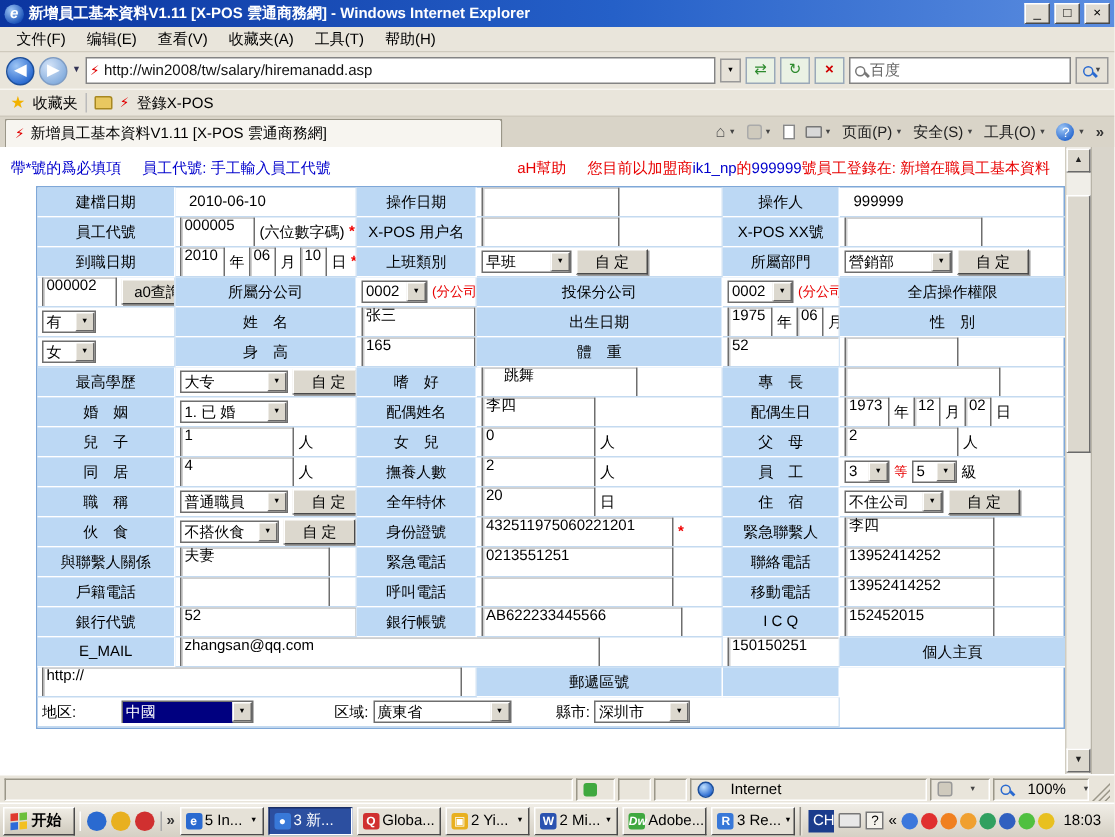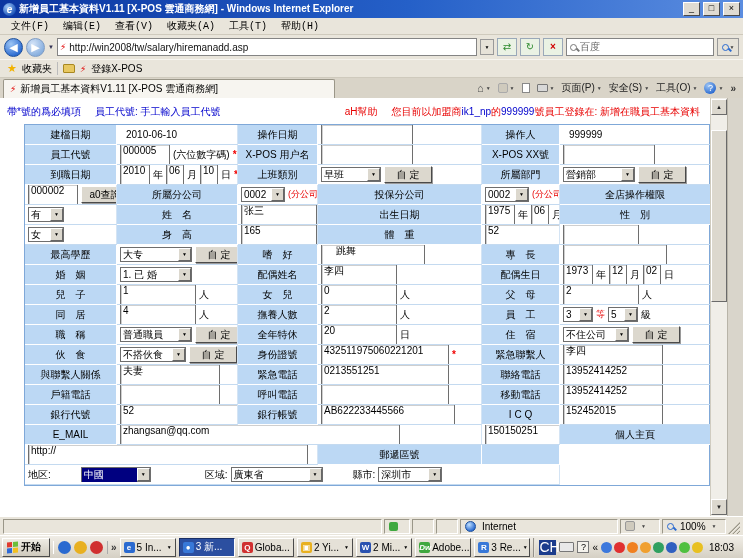--- a/index.html
+++ b/index.html
@@ -8,21 +8,21 @@
   .window { width:743px; height:558px; display:flex; flex-direction:column; }
 
   
   .titlebar { height:18px; background:linear-gradient(90deg,#0B35A0 0%,#2560C8 55%,#5B8DE0 100%); display:flex; align-items:center; padding:0 3px; gap:3px; flex:none; }
   .ie-logo { width:13px; height:13px; border-radius:50%; background:radial-gradient(circle at 35% 30%,#9ec6f5,#1a52b8 75%); color:#fff; font-weight:bold; font-size:10px; line-height:13px; text-align:center; font-style:italic; flex:none; }
   .title-text { color:#fff; font-weight:bold; white-space:nowrap; overflow:hidden; flex:1; }
   .winbtn { width:17px; height:14px; background:#DFDBD2; border:1px solid; border-color:#fff #4a4a4a #4a4a4a #fff; font-size:9px; line-height:11px; text-align:center; flex:none; cursor:default; }
 
   
   .menubar { height:17px; background:#E9E5DB; border-bottom:1px solid #cfcabd; display:flex; align-items:center; padding-left:4px; flex:none; }
-  .menu-item { padding:1px 7px; white-space:nowrap;font-family:Liberation Mono, monospace; }
+  .menu-item { padding:1px 7px; white-space:nowrap; }
 
   
   .navbar { height:24px; background:#E9E5DB; display:flex; align-items:center; padding:0 4px; gap:3px; flex:none; }
   .navcircle { width:19px; height:19px; border-radius:50%; border:1px solid #1c4f9c; background:radial-gradient(circle at 35% 30%,#9ec6f5,#2a6ad0 75%); color:#fff; text-align:center; line-height:17px; font-size:11px; flex:none; }
   .navcircle.fwd { background:radial-gradient(circle at 35% 30%,#d5e4f8,#86aede 75%); border-color:#7e9cc4; }
   .navdrop { font-size:6px; color:#335; }
   .addr { flex:1; height:18px; background:#fff; border:1px solid #848484; display:flex; align-items:center; padding:0 2px; gap:3px; overflow:hidden; }
   .xpos-ico { color:#E00000; font-weight:bold; font-size:9px; flex:none; }
   .addr-url { flex:1; white-space:nowrap; overflow:hidden; color:#111; }
   .mini-drop { width:14px; height:16px; background:#E6E2D8; border:1px solid #999; text-align:center; font-size:5px; line-height:15px; flex:none; }
@@ -82,42 +82,42 @@
   .spacer { flex:none; }
 
   .vscroll { width:17px; background:#F0EEE8; border-left:1px solid #d0ccc0; position:relative; flex:none; }
   .sbtn { position:absolute; left:0; width:16px; height:16px; background:#DCD8CE; border:1px solid; border-color:#fff #6a6a6a #6a6a6a #fff; font-size:6px; text-align:center; line-height:14px; color:#222; }
   .sbtn.up { top:1px; } .sbtn.down { bottom:1px; }
   .sthumb { position:absolute; left:0; top:32px; width:16px; height:172px; background:#DCD8CE; border:1px solid; border-color:#fff #6a6a6a #6a6a6a #fff; }
   .frame-strip { width:16px; background:#D9D5CB; border-left:1px solid #b8b4a8; flex:none; }
 
   
   .statusbar { height:19px; background:#E9E5DB; border-top:1px solid #fff; display:flex; align-items:center; gap:2px; padding:1px 3px; flex:none; }
-  .sseg { height:15px; border:1px solid; border-color:#9a9688 #fff #fff #9a9688; display:flex; align-items:center; gap:6px; padding:0 4px; }
+  .sseg { height:15px; border:1px solid; border-color:#9a9688 #fff #fff #9a9688; display:flex; align-items:center; gap:11px; padding:0 4px; }
   .sseg.grow { flex:1; }
   .greendot { width:9px; height:9px; background:#3FA83F; border-radius:2px; }
   .globe { width:11px; height:11px; border-radius:50%; background:radial-gradient(circle at 35% 30%,#bfe0ff,#2a6ad0 75%); border:1px solid #1c4f9c; }
   .zone-ic { width:10px; height:10px; background:#cfcabd; border:1px solid #999; border-radius:2px; }
   .grip { width:12px; height:15px; background:linear-gradient(135deg,transparent 55%,#9a9688 56%,#9a9688 60%,transparent 61%,transparent 70%,#9a9688 71%,#9a9688 75%,transparent 76%,transparent 85%,#9a9688 86%,#9a9688 90%,transparent 91%); }
 
   
   .taskbar { height:23px; background:linear-gradient(180deg,#F0EDE6,#D5D0C4); border-top:1px solid #fff; display:flex; align-items:center; gap:3px; padding:0 2px; flex:none; }
   .startbtn { height:19px; display:flex; align-items:center; gap:3px; padding:0 8px 0 4px; background:linear-gradient(180deg,#EFECE4,#CFCABD); border:1px solid; border-color:#fff #4a4a4a #4a4a4a #fff; font-weight:bold; flex:none; }
   .flag { width:11px; height:11px; display:grid; grid-template-columns:5px 5px; grid-template-rows:5px 5px; gap:1px; transform:skewY(-6deg); }
   .flag i:nth-child(1){background:#E03A2F;} .flag i:nth-child(2){background:#6CBF3A;}
   .flag i:nth-child(3){background:#2E6AD8;} .flag i:nth-child(4){background:#F2C020;}
   .ql { display:flex; align-items:center; gap:3px; padding:0 4px; border-left:1px solid #fff; border-right:1px solid #aaa; flex:none; }
   .qlic { width:13px; height:13px; border-radius:50%; }
   .taskbtns { display:flex; align-items:center; gap:3px; flex:1; overflow:hidden; }
   .taskbtn { flex:1; max-width:64px; height:19px; background:#E5E1D7; border:1px solid; border-color:#fff #4a4a4a #4a4a4a #fff; display:flex; align-items:center; gap:2px; padding:0 3px; overflow:hidden; white-space:nowrap; }
   .taskbtn.active { background:#2C4FA0; color:#fff; border-color:#1a2f66 #fff #fff #1a2f66; }
   .tbic { width:11px; height:11px; flex:none; border-radius:2px; font-size:8px; line-height:11px; text-align:center; color:#fff; font-weight:bold; }
   .tbdrop { margin-left:auto; font-size:5px; }
   .tray { margin-left:auto; display:flex; align-items:center; gap:3px; border-left:2px groove #e8e4da; padding:0 4px; flex:none; height:19px; }
-  .lang { width:17px; height:15px; background:#1B3C8C; color:#fff; text-align:right; line-height:15px; font-size:14px; flex:none; }
+  .lang { width:17px; height:15px; background:#1B3C8C; color:#fff; text-align:right; line-height:15px; font-size:10px; flex:none; }
   .kbd-ic { width:15px; height:10px; background:#e8e8e8; border:1px solid #777; border-radius:1px; }
   .qhelp { width:12px; height:12px; border:1px solid #777; background:#f4f2ec; text-align:center; line-height:11px; font-size:9px; }
   .tray-ic { width:11px; height:11px; border-radius:50%; flex:none; }
   .time { padding:0 3px; white-space:nowrap; }
 </style>
 </head>
 <body>
 
 <div class="window">
 
@@ -494,21 +494,21 @@
           </div>
           <div class="fcell flabel">個人主頁</div>
           <div class="fcell fvalue" style="grid-column: span 3;">
             <div class="tin" style="width: 280px;">http://</div>
           </div>
           <div class="fcell flabel">郵遞區號</div>
           <div class="fcell flabel"></div>
           <div class="fcell fvalue" style="grid-column: span 5;">
             <span class="plaintxt">地区:</span>
             <span class="spacer" style="width: 24px;"></span>
-            <div class="tsel" style="width: 70px;">
+            <div class="tsel" style="width: 88px;">
               <span class="selv hl">中國</span>
               <span class="sela">▼</span>
             </div>
             <span class="spacer" style="width: 48px;"></span>
             <span class="plaintxt">区域:</span>
             <div class="tsel" style="width: 92px;">
               <span class="selv">廣東省</span>
               <span class="sela">▼</span>
             </div>
             <span class="spacer" style="width: 24px;"></span>

